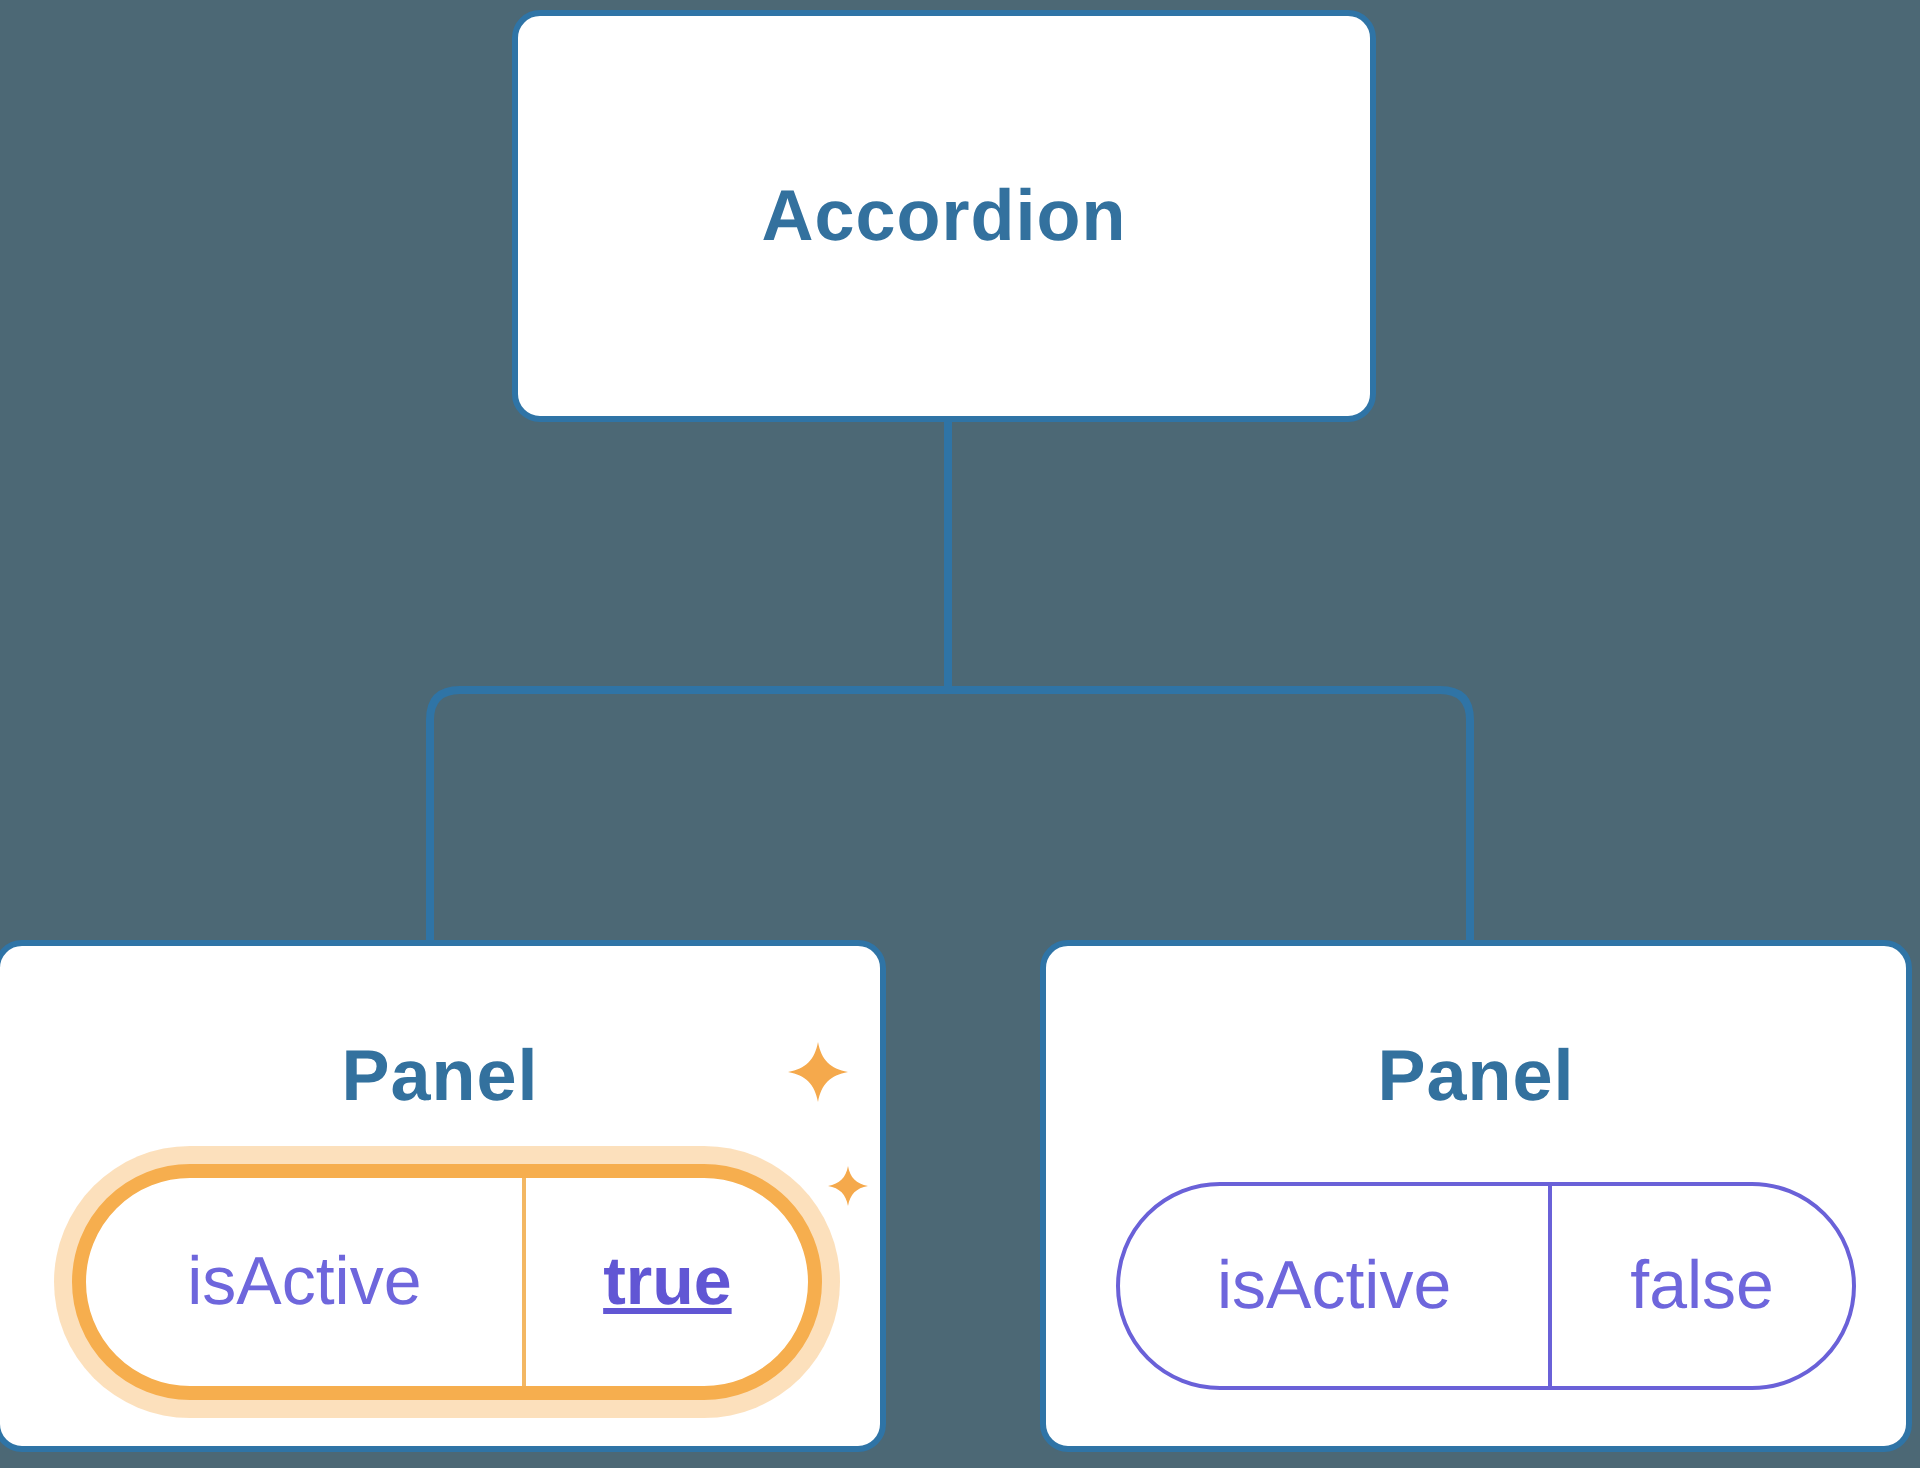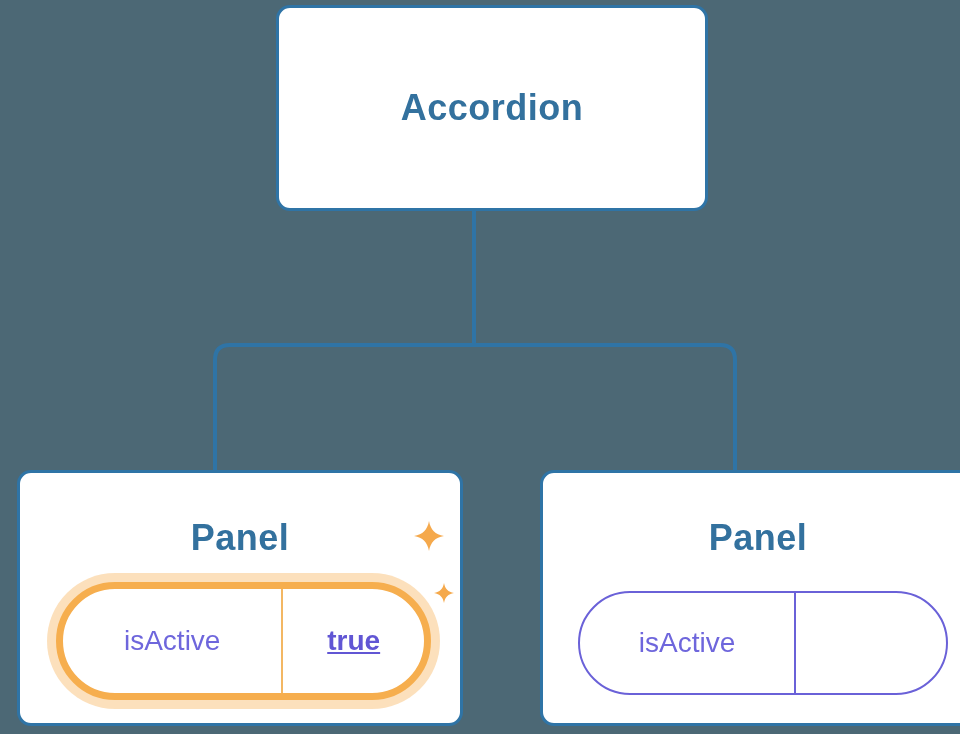--- a/index.html
+++ b/index.html
@@ -23,21 +23,20 @@
     position:relative;
     width:960px;height:734px;
     background:var(--background);
     overflow:hidden;
   }
   .node{
     position:absolute;
     background:var(--node-fill);
     border:3px solid var(--node-border);
     border-radius:14px;
-    margin-left:20px;
   }
   .root-node{
     left:256px;top:5px;width:432px;height:206px;
     display:flex;align-items:center;justify-content:center;
   }
   .root-label{
     color:var(--node-label);
     font-size:36px;font-weight:600;letter-spacing:0.5px;
   }
   .connector-svg{position:absolute;left:0;top:0;pointer-events:none;}
@@ -62,21 +61,21 @@
     border-radius:70px;
     box-shadow:0 0 0 9px var(--pill-glow);
   }
   .pill-inactive{
     left:35px;top:118px;width:370px;height:104px;
     border:2px solid var(--pill-border-inactive);
     border-radius:60px;
   }
   .pill-seg{
     display:flex;align-items:center;justify-content:center;
-    font-size:28px;
+    font-size:34px;
     color:var(--state-text);
     text-align:right;
   }
   .pill-active .seg-name{flex:0 0 60.5%;font-weight:500;}
   .pill-active .seg-value{flex:1;font-weight:700;color:var(--state-value-active);text-decoration:underline;}
   .pill-inactive .seg-name{flex:0 0 58.5%;font-weight:500;}
   .pill-inactive .seg-value{flex:1;font-weight:500;}
   .pill-divider{flex:0 0 2px;}
   .pill-active .pill-divider{background:var(--pill-divider-active);}
   .pill-inactive .pill-divider{background:var(--pill-border-inactive);}
@@ -119,16 +118,17 @@
       </svg>
     </div>
   </div>
 
   <div class="node panel-node panel-right">
     <div class="panel-title">Panel</div>
 
     <div class="pill pill-inactive">
       <div class="pill-seg seg-name">isActive</div>
       <div class="pill-divider"></div>
+      <div class="pill-seg seg-value">false</div>
     </div>
   </div>
 
 </div>
 
 </body></html>

